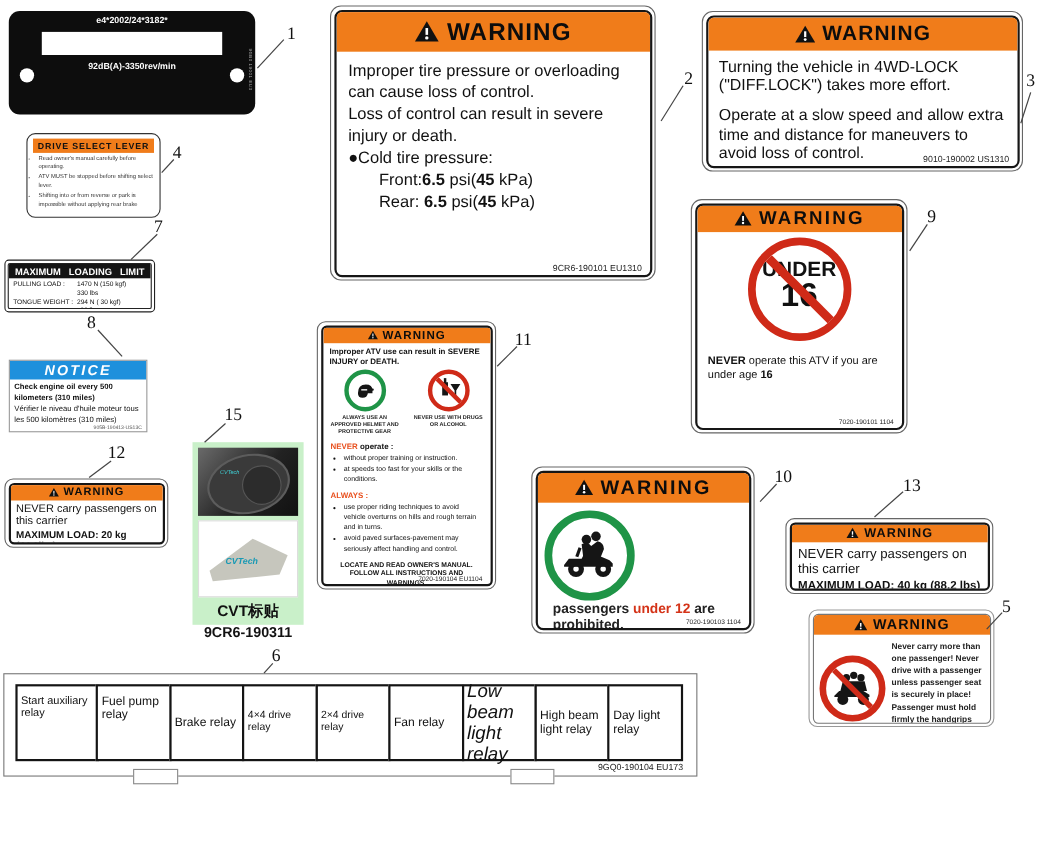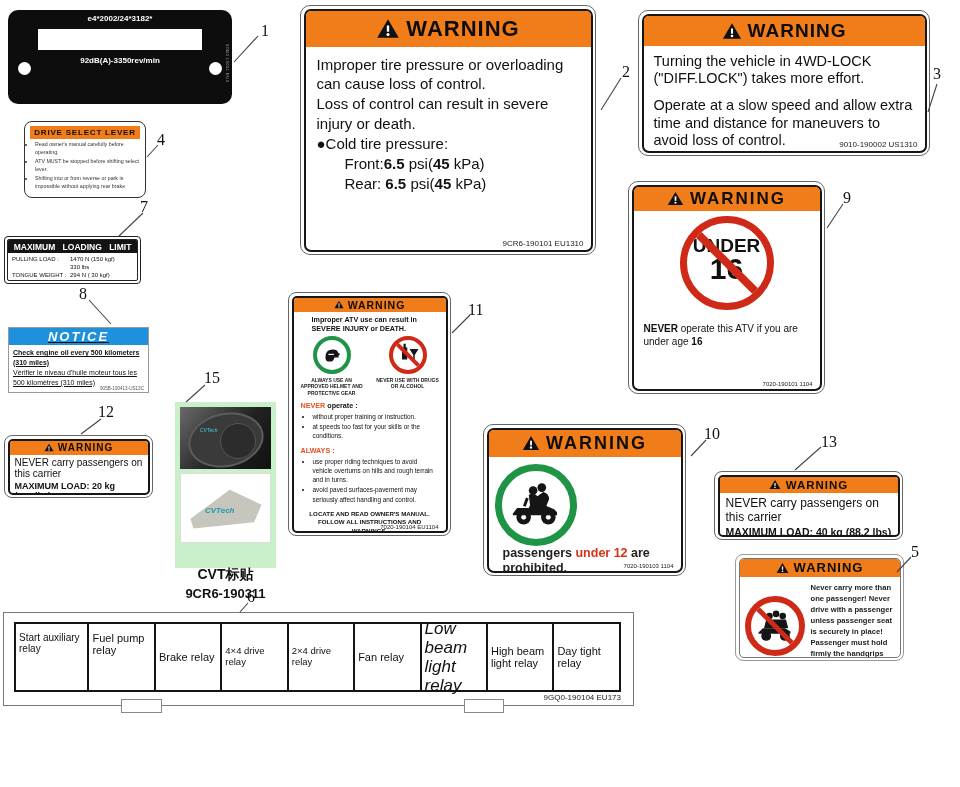--- a/index.html
+++ b/index.html
@@ -163,21 +163,21 @@
           <span><span>1470 N (150 kgf)</span><br><span>330 lbs</span></span>
         </div>
         <div style="display:flex;">
           <span style="width:58px;">TONGUE WEIGHT :</span>
           <span><span>294 N ( 30 kgf)</span><br><span style="padding-left:3px;">66  lbs</span></span>
         </div>
       </div>
     </div>
   </div>
 
-  <div class="lbl" style="left:8px;top:327px;width:141px;height:66px;border:1px solid #999;background:#fff;overflow:hidden;text-decoration:underline;">
+  <div class="lbl" style="left:8px;top:327px;width:126px;height:66px;border:1px solid #999;background:#fff;overflow:hidden;">
     <div style="background:var(--blue);color:#fff;font-weight:bold;font-style:italic;font-size:13px;text-align:center;letter-spacing:2px;padding:1px 0;">NOTICE</div>
     <div style="font-size:7px;line-height:1.42;padding:3px 4px 0;">
       <div style="font-weight:bold;">Check engine oil every 500 kilometers (310  miles)</div>
       <div>Vérifier le niveau d'huile moteur tous les 500 kilomètres (310  miles)</div>
     </div>
     <div class="pcode" style="font-size:4.6px;right:4px;bottom:1px;color:#555;">905B-190413-US13C</div>
   </div>
 
   <div class="lbl dbl" style="left:4px;top:435px;width:149px;height:63px;border-radius:8px;">
     <div class="inner" style="border-radius:5px;">
@@ -197,21 +197,21 @@
   <div class="lbl cvt-panel" style="left:175px;top:402px;width:101px;height:166px;">
     <div class="cvt-photo1">
       <div class="cvt-cover"></div>
       <div class="cvt-cover2"></div>
       <div class="cvt-minilogo">CVTech</div>
     </div>
     <div class="cvt-photo2">
       <div class="cvt-decal"></div>
       <div class="cvt-logo">CVTech</div>
     </div>
-    <div style="margin-top:23px;font-size:14px;font-weight:bold;">CVT标贴</div>
+    <div style="margin-top:4px;font-size:14px;font-weight:bold;">CVT标贴</div>
     <div style="margin-top:2px;font-size:13px;font-weight:bold;">9CR6-190311</div>
   </div>
 
   <div class="lbl dbl" style="left:628px;top:181px;width:197px;height:213px;">
     <div class="inner">
       <div class="whead" style="height:24px;font-size:17px;letter-spacing:2px;">
         <svg class="tri" width="17" height="15" viewBox="0 0 26 23">
             <path d="M13 1.5 L24.8 21.5 H1.2 Z" fill="#111"></path>
             <rect x="11.7" y="8.2" width="2.6" height="6.8" fill="#fff"></rect>
             <circle cx="13" cy="18" r="1.7" fill="#fff"></circle>
@@ -235,21 +235,21 @@
   <div class="lbl dbl" style="left:288px;top:292px;width:163px;height:244px;border-radius:8px;">
     <div class="inner" style="border-radius:5px;">
       <div class="whead" style="height:14px;font-size:10.5px;gap:4px;">
         <svg class="tri" width="10" height="9" viewBox="0 0 26 23">
             <path d="M13 1.5 L24.8 21.5 H1.2 Z" fill="#111"></path>
             <rect x="11.7" y="8.2" width="2.6" height="6.8" fill="#fff"></rect>
             <circle cx="13" cy="18" r="1.7" fill="#fff"></circle>
           </svg>
         <span>WARNING</span>
       </div>
-      <div style="padding:3px 18px 0;font-size:7.2px;font-weight:bold;line-height:1.25;">Improper ATV use can result in SEVERE INJURY or DEATH.</div>
+      <div style="padding:3px 6px 0;font-size:7.2px;font-weight:bold;line-height:1.25;">Improper ATV use can result in SEVERE INJURY or DEATH.</div>
       <div style="display:flex;justify-content:space-around;margin-top:3px;">
         <div style="width:66px;text-align:center;">
           <div style="width:38px;height:38px;border:4px solid var(--green);border-radius:50%;margin:0 auto;box-sizing:border-box;display:flex;align-items:center;justify-content:center;">
             <svg width="24" height="24" viewBox="0 0 40 40">
                 <path d="M9 24 q0 -13 12 -13 q10 0 10 9 l0 4 l-7 0 q-1 7 -8 7 q-7 0 -7 -7 z" fill="#151515"></path>
                 <rect x="24" y="17" width="9" height="3.4" rx="1.6" fill="#151515"></rect>
                 <rect x="14" y="18" width="9" height="2" fill="#fff"></rect>
               </svg>
           </div>
           <div style="font-size:5px;font-weight:bold;line-height:1.35;margin-top:3px;color:#222;">ALWAYS USE AN APPROVED HELMET AND PROTECTIVE GEAR</div>
@@ -362,20 +362,20 @@
   <div class="lbl" style="left:3px;top:612px;width:631px;height:94px;border:1.2px solid #777;border-radius:0;background:#fff;">
     <div class="relay-row">
       <div class="relay-cell">Start auxiliary relay</div>
       <div class="relay-cell" style="align-items:flex-start;padding-top:8px;font-size:11px;">Fuel pump relay</div>
       <div class="relay-cell" style="font-size:11px;">Brake relay</div>
       <div class="relay-cell" style="font-size:9.5px;">4×4 drive relay</div>
       <div class="relay-cell" style="font-size:9.5px;">2×4 drive relay</div>
       <div class="relay-cell" style="font-size:11px;">Fan relay</div>
       <div class="relay-cell" style="font-size:17px;font-style:italic;">Low beam light relay</div>
       <div class="relay-cell" style="font-size:11px;">High beam light relay</div>
-      <div class="relay-cell" style="font-size:11px;">Day tight relay</div>
+      <div class="relay-cell" style="font-size:11px;">Day light relay</div>
     </div>
     <div class="relay-tab" style="left:117px;top:86px;width:39px;"></div>
     <div class="relay-tab" style="left:460px;top:86px;width:38px;"></div>
     <div class="pcode" style="right:12px;bottom:3px;font-size:8px;">9GQ0-190104  EU173</div>
   </div>
 
 </div>
 
 </body></html>

